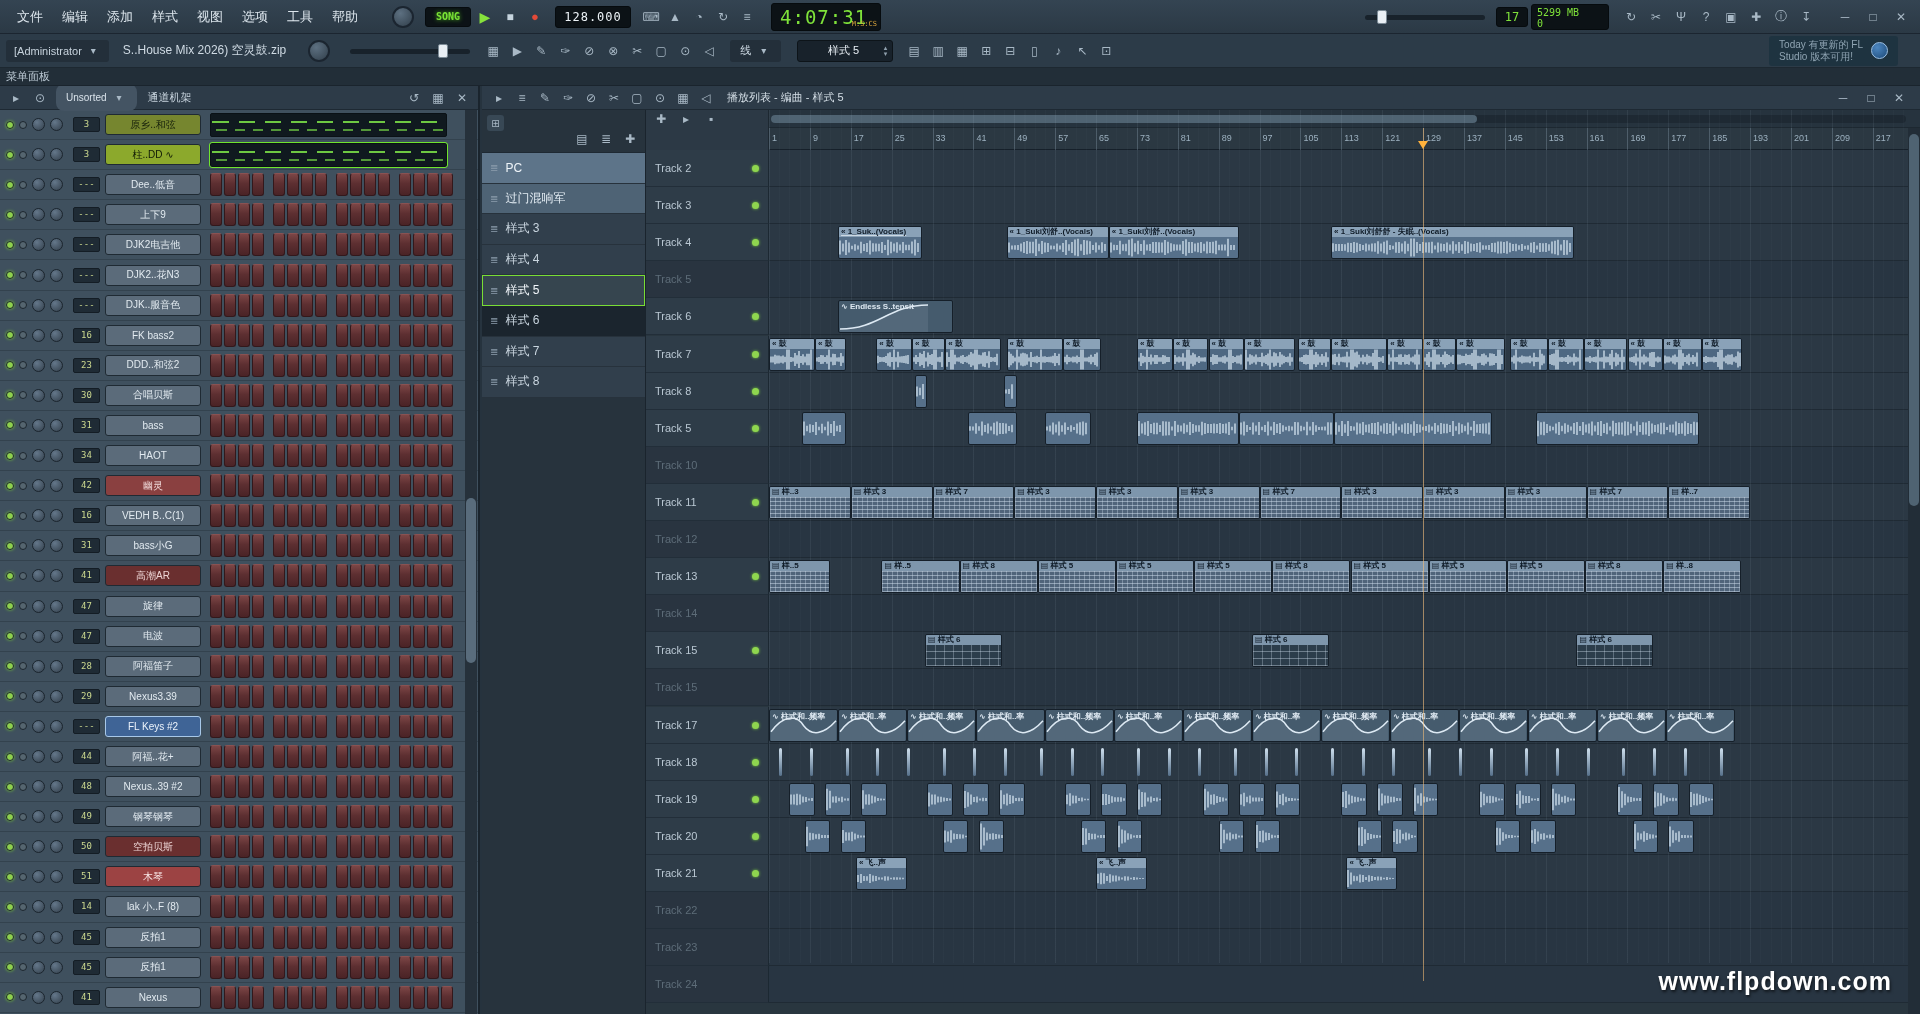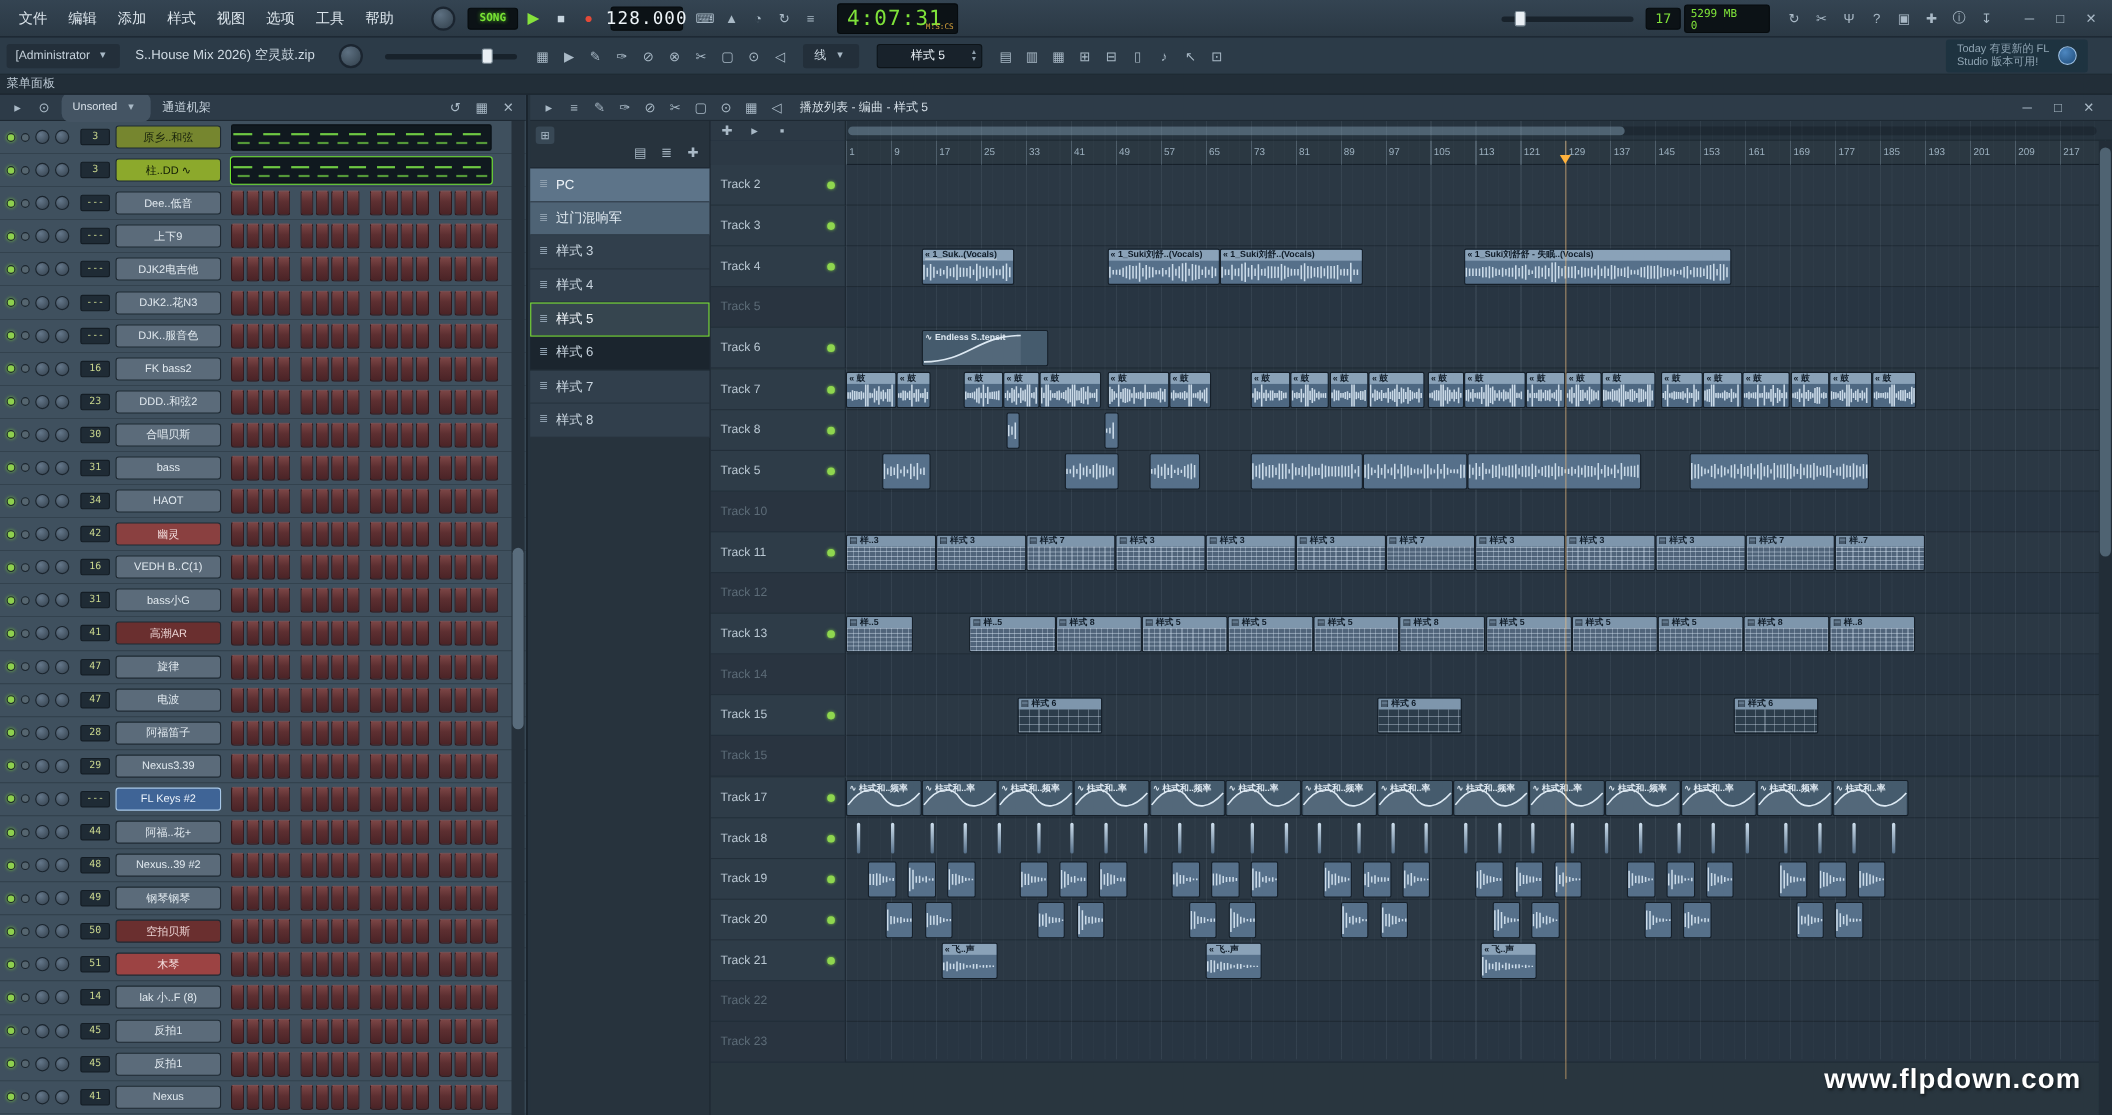--- a/index.html
+++ b/index.html
@@ -14,21 +14,21 @@
  display:flex;align-items:center;padding:0 8px;gap:3px;z-index:20;border-bottom:1px solid #1b2530}
 #menu{display:flex;gap:1px;margin-right:14px}
 .menu-item{padding:3px 9px;font-size:13px;color:#dce5ec;border-radius:3px}
 .dial{width:22px;height:22px;border-radius:50%;background:radial-gradient(circle at 35% 30%,#5d7081,#313f4b);
  border:2px solid #1b2530;margin:0 8px;flex:none}
 #song-btn{width:46px;height:20px;color:#79e335;font-weight:bold;font-size:10px;display:flex;align-items:center;
  justify-content:center;text-shadow:0 0 4px #55c020}
 #play-btn{color:#86e23c;font-size:14px}
 #stop-btn{color:#c6d4de;font-size:12px}
 #rec-btn{color:#e34a38;font-size:13px}
-#tempo-lcd{width:66px;height:22px;color:#eef4f8;font-size:16px;display:flex;align-items:center;justify-content:center;
+#tempo-lcd{width:76px;height:22px;color:#eef4f8;font-size:12px;display:flex;align-items:center;justify-content:center;
  letter-spacing:1px;margin:0 6px}
 #time-lcd{width:110px;height:28px;position:relative;margin:0 10px}
 #time-val{position:absolute;left:8px;top:2px;font-size:19px;color:#7fe23a;letter-spacing:1px;font-family:"DejaVu Sans Mono",monospace}
 #time-unit{position:absolute;right:3px;top:16px;font-size:7px;color:#d8a43c}
 #spacer1{flex:1}
 .slider{width:120px;height:18px;position:relative;margin:0 8px}
 .slider .groove{position:absolute;left:0;right:0;top:7px;height:5px;background:#18222b;border-radius:3px}
 .slider .thumb{position:absolute;top:2px;width:10px;height:14px;background:#e9eff4;border-radius:2px;border:1px solid #7c8b96}
 #pat-lcd{width:32px;height:20px;color:#7fe23a;font-size:12px;display:flex;align-items:center;justify-content:center}
 #mem-lcd{width:78px;height:26px;padding:2px 5px;color:#7fe23a;font-size:10px;line-height:11px;font-family:"DejaVu Sans Mono",monospace}
@@ -2073,20 +2073,24 @@
         </div>
       </div>
       <div class="lane dim" style="top: 742px;">
         <div class="tname">Track 22</div>
         <div class="tcontent"></div>
       </div>
       <div class="lane dim" style="top: 779.1px;">
         <div class="tname">Track 23</div>
         <div class="tcontent"></div>
       </div>
+      <div class="lane dim" style="top: 816.2px;">
+        <div class="tname">Track 24</div>
+        <div class="tcontent"></div>
+      </div>
     </div>
   <div id="gridlines"></div>
   <div id="vscroll">
       <div class="thumb"></div>
     </div>
 <div id="playhead" style="left: 777.08px; top: 18px;"></div>
   </div>
 
 <div id="watermark">www.flpdown.com</div>
 

